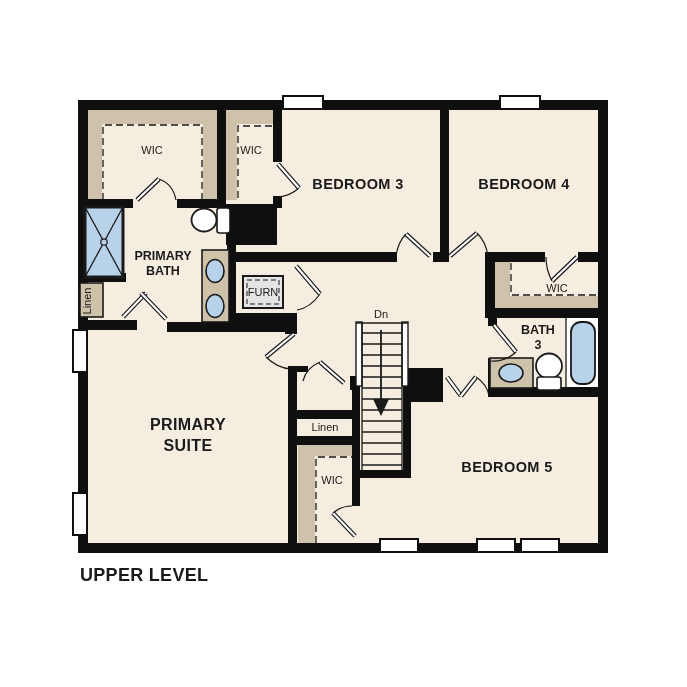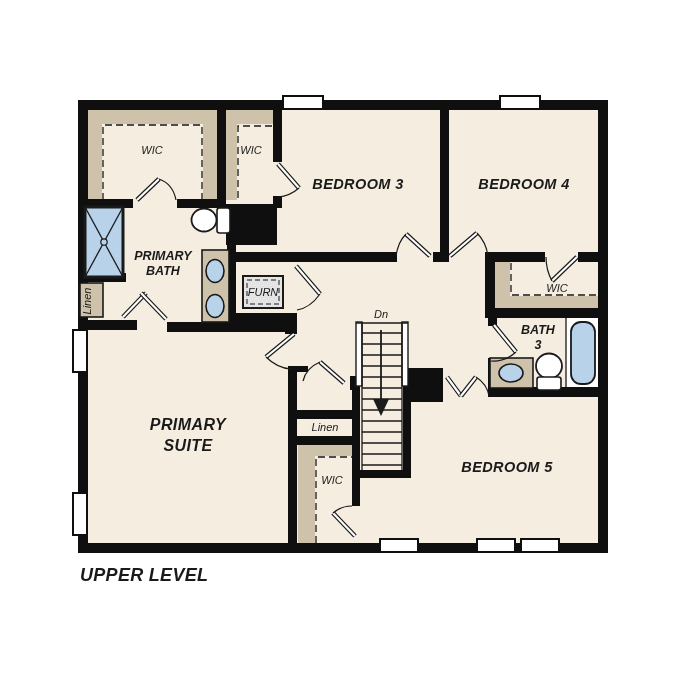--- a/index.html
+++ b/index.html
@@ -1,17 +1,17 @@
 <!DOCTYPE html>
 <html><head>
 <meta charset="utf-8">
 <style>
   html,body{margin:0;padding:0;background:#ffffff;}
   .canvas{position:relative;width:554px;height:687px;background:#ffffff;
-          font-family:"Liberation Sans", sans-serif;font-style:italic;}
+          font-family:"Liberation Sans", sans-serif;}
   svg text{font-family:"Liberation Sans", sans-serif;fill:#1a1a1a;}
   .room-label{font-weight:bold;font-size:14.5px;letter-spacing:.4px;}
   .big-label{font-weight:bold;font-size:16px;letter-spacing:.4px;}
   .small-label{font-size:11px;}
   .bold-small{font-weight:bold;font-size:12.5px;}
   .title-label{font-weight:bold;font-size:18px;letter-spacing:.3px;}
   .wall{fill:#0f0f0f;}
   .floor{fill:#f5eee0;}
   .shelf{fill:#cec3aa;}
   .dash{fill:none;stroke:#1a1a1a;stroke-width:1.3;stroke-dasharray:7 4;}

